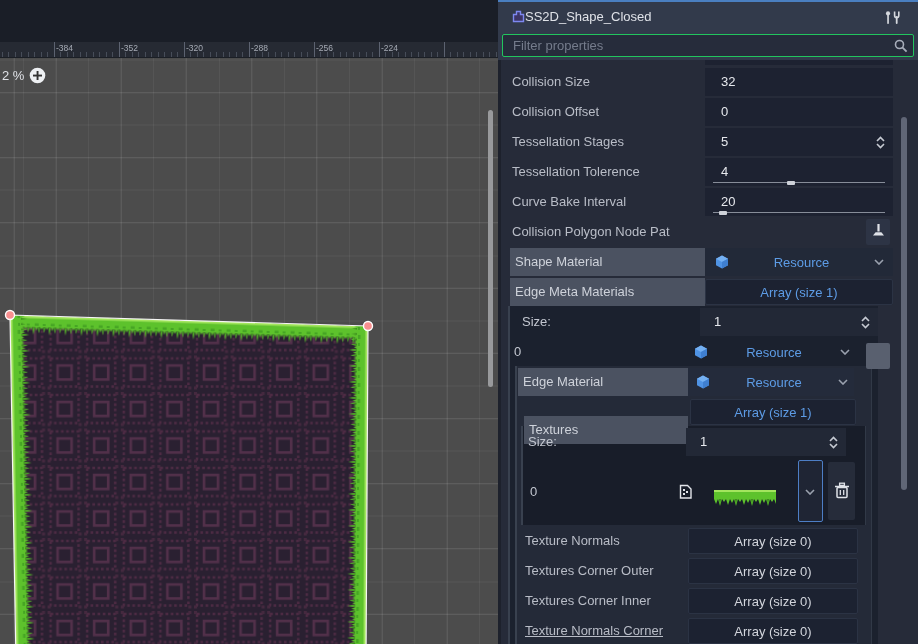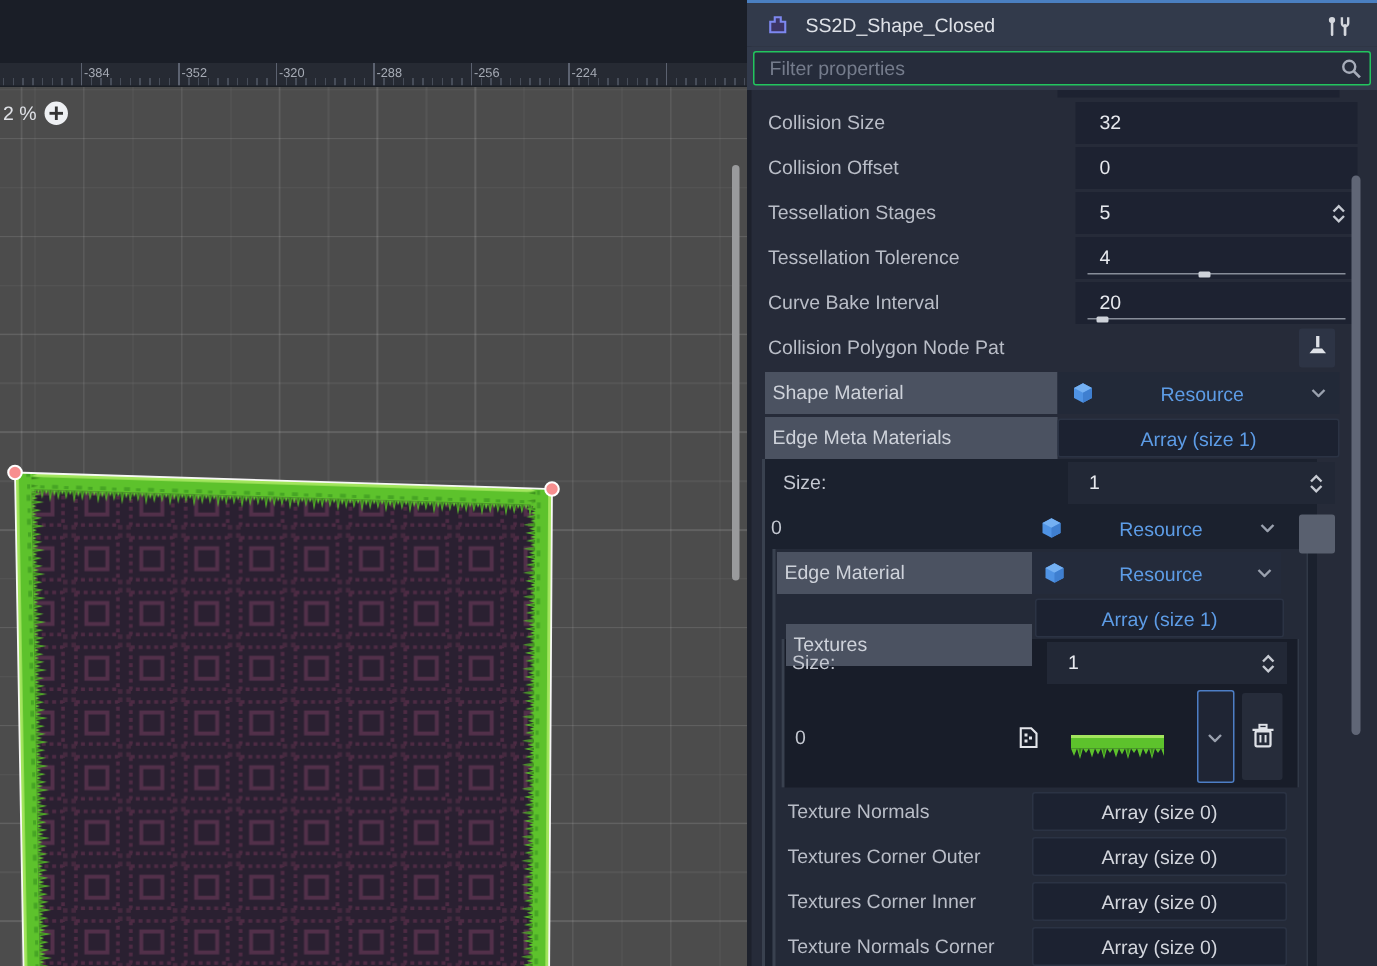--- a/index.html
+++ b/index.html
@@ -25,32 +25,32 @@
             repeating-linear-gradient(to bottom,rgba(255,255,255,0.05) 0 1px,transparent 1px 32.6px);
           background-position:55.5px 0,0 34px,23px 0,0 1.5px;}
   .zoomlabel{position:absolute;left:2px;top:10px;font-size:13px;color:#dfe1e6;}
   .pluscircle{position:absolute;left:29px;top:9px;width:17px;height:17px;}
   .vscroll{position:absolute;left:488px;top:52px;width:5px;height:277px;background:#999a9c;border-radius:3px;}
   .shape{position:absolute;left:4px;top:250px;}
   
   .insp{position:absolute;left:498px;top:0;width:420px;height:644px;background:#262b39;overflow:hidden;
         box-shadow:inset 3px 0 0 #1d212c;}
   .ihead{position:absolute;left:0;top:0;width:420px;height:31px;background:#323a4b;
-         border-top:2px solid #4a7fc1;box-sizing:border-box;display:flex;align-items:center;padding-left:14px;gap:12px;}
+         border-top:2px solid #4a7fc1;box-sizing:border-box;display:flex;align-items:center;padding-left:14px;gap:0;}
   .ititle{font-size:13px;color:#dfe2e8;}
   .tools{position:absolute;right:16px;top:8px;}
   .ifilter{position:absolute;left:0;top:31px;width:420px;height:29px;background:#323a4b;}
   .ifilter input{position:absolute;left:4px;top:3px;width:412px;height:23px;box-sizing:border-box;
                  background:#262c3b;border:1px solid #22c55e;border-radius:2px;color:#dfe2e8;
                  font-size:13px;padding:0 28px 0 10px;outline:none;
                  font-family:"Liberation Sans","DejaVu Sans",sans-serif;}
   .ifilter input::placeholder{color:#757c8c;opacity:1;}
   .searchicon{position:absolute;right:10px;top:8px;}
   .plabel{position:absolute;font-size:13px;color:#b9bdc7;line-height:28px;height:28px;white-space:nowrap;}
-  .pfield{position:absolute;height:28px;background:#1d2231;margin-left:12px;}
+  .pfield{position:absolute;height:28px;background:#1d2231;}
   .pval{padding-left:16px;line-height:28px;color:#e6e8ed;font-size:13px;}
   .greyrow{position:absolute;height:28px;background:#4b5261;color:#ced2da;font-size:13px;line-height:28px;
            padding-left:5px;box-sizing:border-box;}
   .resval{position:absolute;height:28px;background:#222938;display:flex;align-items:center;}
   .resname{color:#5d9ce6;font-size:13px;flex:1;text-align:center;}
   .arraybtn{position:absolute;height:26px;background:#1c2231;border:1px solid #2b3344;border-radius:2px;
             text-align:center;line-height:26px;font-size:13px;box-sizing:border-box;}
   .blue{color:#5d9ce6;}  .greytxt{color:#d3d6dd;}
   .panel{position:absolute;border-left:2px solid #39414f;box-sizing:border-box;}
   .spin{position:absolute;right:7px;top:7px;}
@@ -316,18 +316,18 @@
 
     <div class="plabel" style="left:27px;top:527px;">Texture Normals</div>
     <div class="arraybtn greytxt" style="left:190px;top:528px;width:170px;">Array (size 0)</div>
 
     <div class="plabel" style="left:27px;top:557px;">Textures Corner Outer</div>
     <div class="arraybtn greytxt" style="left:190px;top:558px;width:170px;">Array (size 0)</div>
 
     <div class="plabel" style="left:27px;top:587px;">Textures Corner Inner</div>
     <div class="arraybtn greytxt" style="left:190px;top:588px;width:170px;">Array (size 0)</div>
 
-    <div class="plabel" style="left:27px;top:617px;">Texture Normals Corner</div>
+    <div class="plabel" style="left:27px;top:617px;text-decoration:underline;">Texture Normals Corner</div>
     <div class="arraybtn greytxt" style="left:190px;top:618px;width:170px;">Array (size 0)</div>
 
     <div class="iscroll"></div>
   </div>
 </div>
 
 </body></html>

